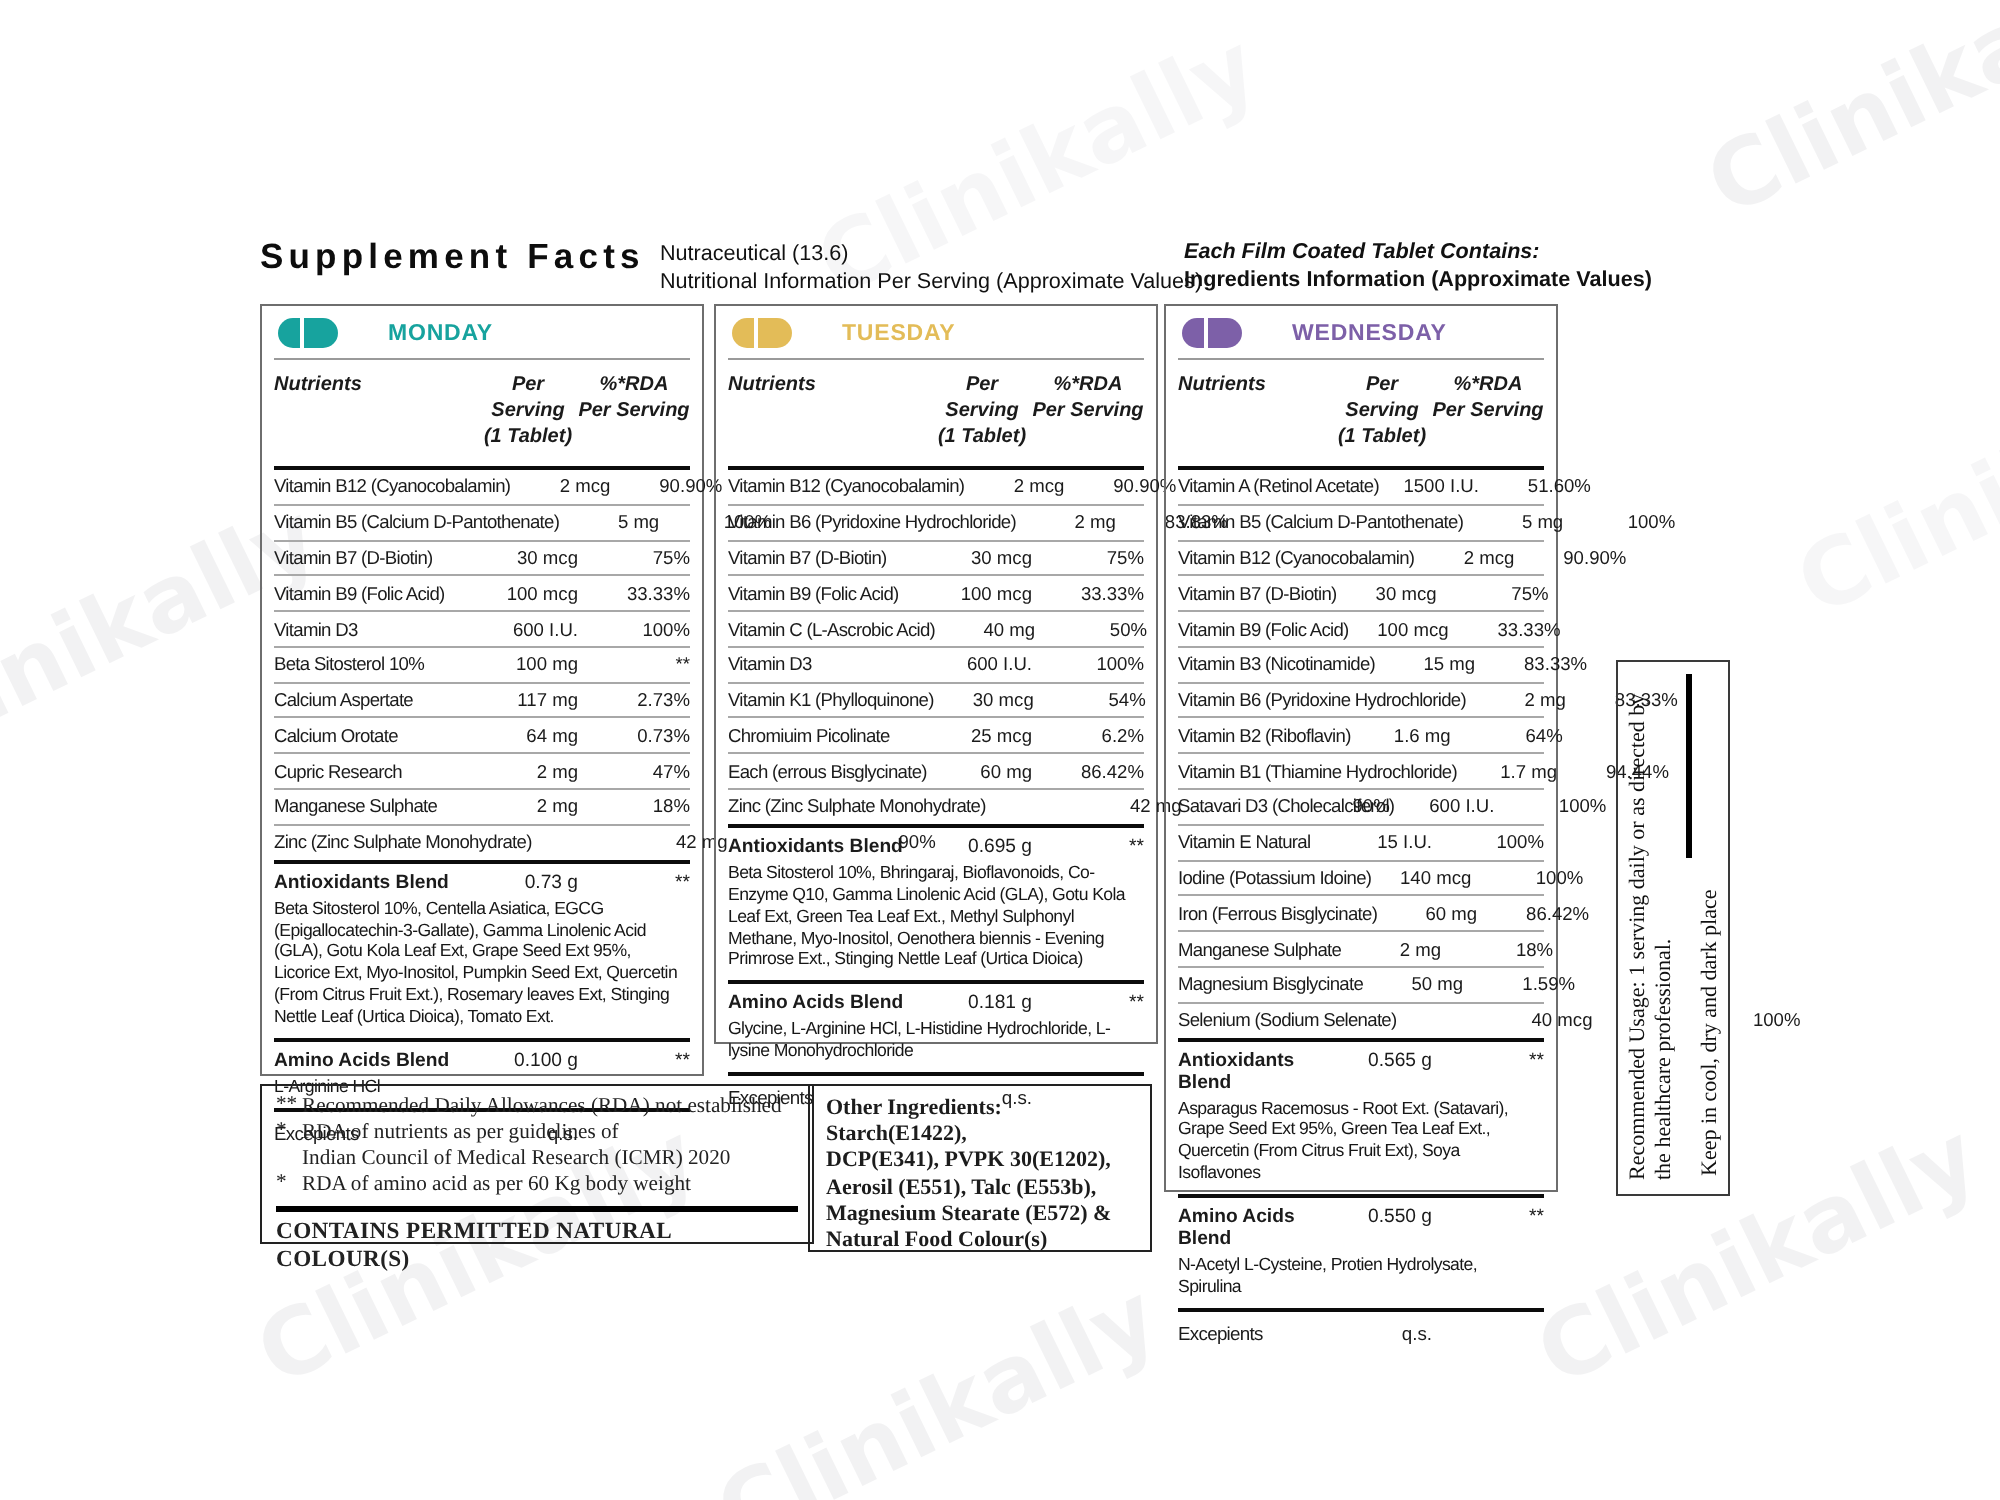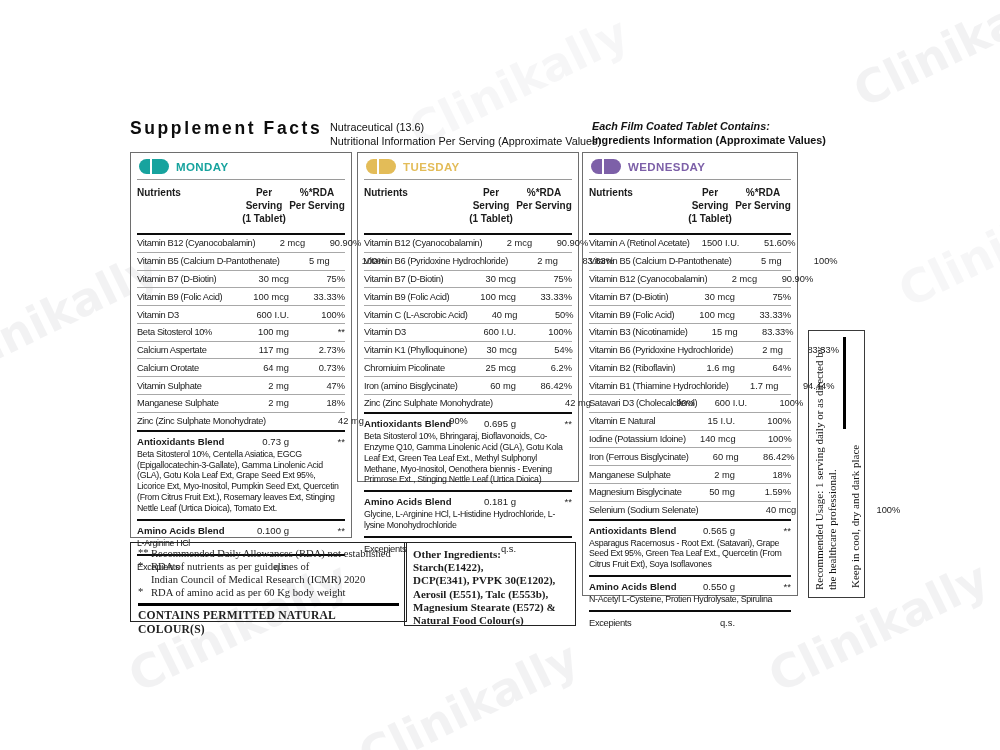--- a/index.html
+++ b/index.html
@@ -11,25 +11,25 @@
       pointer-events:none;z-index:0;}
   
   .title{position:absolute;left:130px;top:118px;font-size:17.5px;font-weight:800;
          letter-spacing:2.6px;color:#0d0d0d;z-index:1;}
   .hdr-c{position:absolute;left:330px;top:120px;font-size:10.8px;line-height:1.3;color:#111;z-index:1;}
   .hdr-r{position:absolute;left:592px;top:119px;font-size:10.8px;line-height:1.3;font-weight:700;color:#111;z-index:1;}
   .hdr-r .it{font-style:italic;}
   
   .col{position:absolute;border:1px solid #6e6e6e;background:transparent;z-index:1;
        padding:0 6px;box-sizing:border-box;}
-  .day-head{display:flex;align-items:center;gap:7px;padding:6px 2px 5px;border-bottom:1px solid #9a9a9a;}
+  .day-head{display:flex;align-items:center;gap:25px;padding:6px 2px 5px;border-bottom:1px solid #9a9a9a;}
   .pill{width:30px;height:15px;border-radius:8px;flex:none;}
   .day-label{font-size:11.5px;font-weight:700;letter-spacing:0.4px;}
   .thead{display:grid;grid-template-columns:1fr 50px 56px;padding:6px 0 8px;
-         border-bottom:2.5px solid #0c0c0c;font-weight:700;font-size:10px;line-height:1.3;}
+         border-bottom:2.5px solid #0c0c0c;font-weight:700;font-size:10px;line-height:1.3;font-style:italic;}
   .thead .c2,.thead .c3{text-align:center;}
   .rows .row{display:grid;grid-template-columns:1fr 50px 56px;align-items:center;
         font-size:9.3px;padding:3.4px 0;border-bottom:1px solid #a8a8a8;}
   .rows .row:last-child{border-bottom:none;gap:48px;}
   .cell-n{white-space:nowrap;letter-spacing:-0.35px;}
   .cell-s,.cell-r{text-align:right;white-space:nowrap;}
   .blend{border-top:2.5px solid #0c0c0c;padding:4px 0 5px;}
   .blend-head{display:grid;grid-template-columns:1fr 50px 56px;font-size:9.6px;font-weight:700;}
   .blend-head .cell-s,.blend-head .cell-r{font-weight:400;}
   .blend-desc{font-size:8.8px;line-height:1.24;letter-spacing:-0.3px;padding-top:2px;color:#161616;}
@@ -129,21 +129,21 @@
           <span class="cell-n">Calcium Aspertate</span>
           <span class="cell-s">117 mg</span>
           <span class="cell-r">2.73%</span>
         </div>
         <div class="row">
           <span class="cell-n">Calcium Orotate</span>
           <span class="cell-s">64 mg</span>
           <span class="cell-r">0.73%</span>
         </div>
         <div class="row">
-          <span class="cell-n">Vitamin Sulphate</span>
+          <span class="cell-n">Cupric Research</span>
           <span class="cell-s">2 mg</span>
           <span class="cell-r">47%</span>
         </div>
         <div class="row">
           <span class="cell-n">Manganese Sulphate</span>
           <span class="cell-s">2 mg</span>
           <span class="cell-r">18%</span>
         </div>
         <div class="row">
           <span class="cell-n">Zinc (Zinc Sulphate Monohydrate)</span>
@@ -166,21 +166,21 @@
           <span class="cell-r">**</span>
         </div>
         <div class="blend-desc">L-Arginine HCl</div>
       </div>
       <div class="exc">
         <span class="cell-n">Excepients</span>
         <span class="cell-s">q.s.</span>
         <span class="cell-r"></span>
       </div>
     </div>
-  <div class="col" style="left:357px;top:152px;width:222px;height:330px">
+  <div class="col" style="left:357px;top:152px;width:222px;height:370px">
       <div class="day-head">
         <span class="pill" style="background: linear-gradient(90deg, rgb(227, 188, 88) 0px, rgb(227, 188, 88) 11px, rgb(255, 255, 255) 11px, rgb(255, 255, 255) 13px, rgb(227, 188, 88) 13px);"></span>
         <span class="day-label" style="color: rgb(227, 188, 88);">TUESDAY</span>
       </div>
       <div class="thead">
         <div class="c1">Nutrients</div>
         <div class="c2">
           <div>Per Serving</div>
           <div>(1 Tablet)</div>
         </div>
@@ -224,21 +224,21 @@
           <span class="cell-n">Vitamin K1 (Phylloquinone)</span>
           <span class="cell-s">30 mcg</span>
           <span class="cell-r">54%</span>
         </div>
         <div class="row">
           <span class="cell-n">Chromiuim Picolinate</span>
           <span class="cell-s">25 mcg</span>
           <span class="cell-r">6.2%</span>
         </div>
         <div class="row">
-          <span class="cell-n">Iron (amino Bisglycinate)</span>
+          <span class="cell-n">Each (errous Bisglycinate)</span>
           <span class="cell-s">60 mg</span>
           <span class="cell-r">86.42%</span>
         </div>
         <div class="row">
           <span class="cell-n">Zinc (Zinc Sulphate Monohydrate)</span>
           <span class="cell-s">42 mg</span>
           <span class="cell-r">90%</span>
         </div>
       </div>
       <div class="blend">
@@ -256,21 +256,21 @@
           <span class="cell-r">**</span>
         </div>
         <div class="blend-desc">Glycine, L-Arginine HCl, L-Histidine Hydrochloride, L-lysine Monohydrochloride</div>
       </div>
       <div class="exc">
         <span class="cell-n">Excepients</span>
         <span class="cell-s">q.s.</span>
         <span class="cell-r"></span>
       </div>
     </div>
-  <div class="col" style="left:582px;top:152px;width:216px;height:444px">
+  <div class="col" style="left:582px;top:152px;width:197px;height:444px">
       <div class="day-head">
         <span class="pill" style="background: linear-gradient(90deg, rgb(125, 96, 168) 0px, rgb(125, 96, 168) 11px, rgb(255, 255, 255) 11px, rgb(255, 255, 255) 13px, rgb(125, 96, 168) 13px);"></span>
         <span class="day-label" style="color: rgb(125, 96, 168);">WEDNESDAY</span>
       </div>
       <div class="thead">
         <div class="c1">Nutrients</div>
         <div class="c2">
           <div>Per Serving</div>
           <div>(1 Tablet)</div>
         </div>

